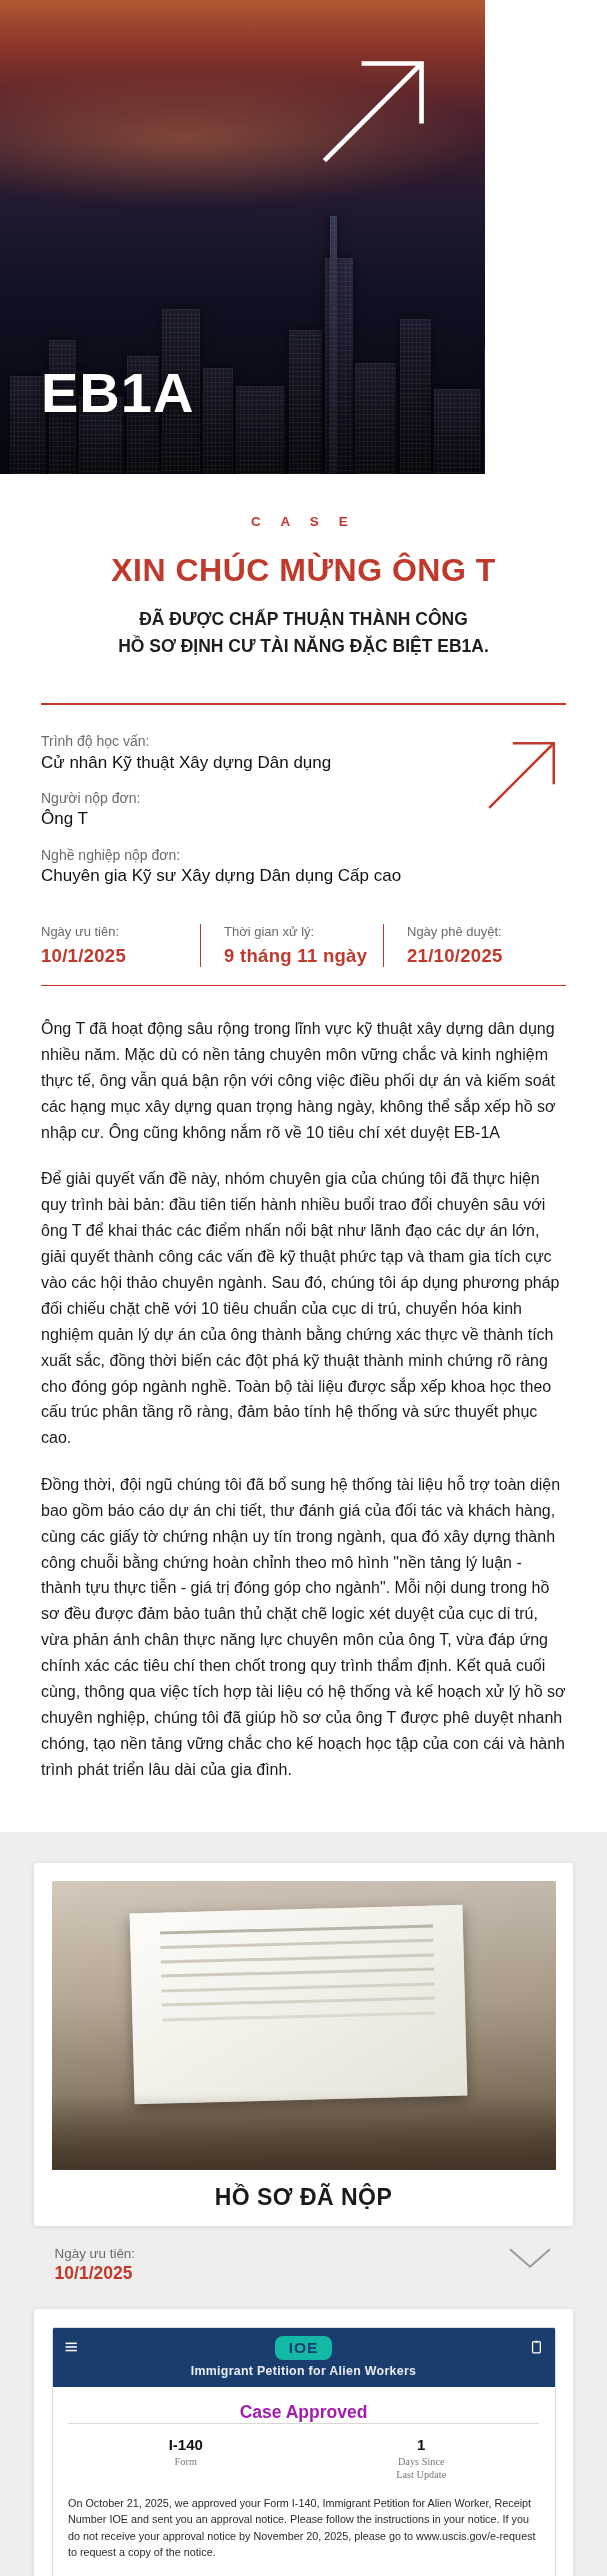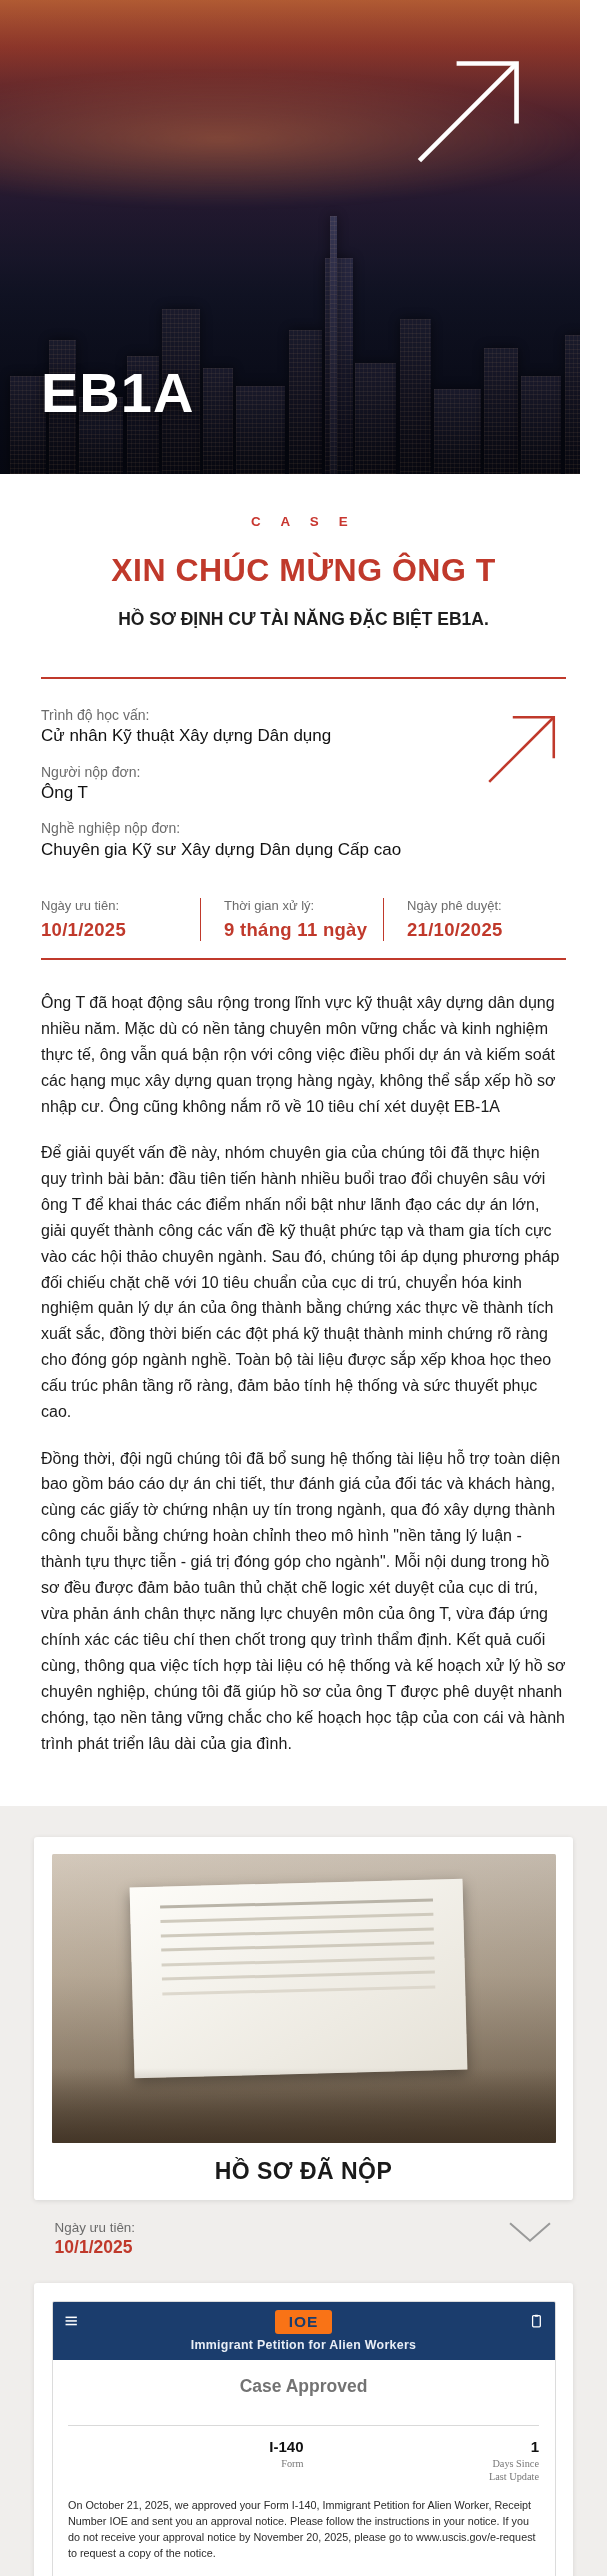--- a/index.html
+++ b/index.html
@@ -12,21 +12,21 @@
   .page {
     width: 607px;
     min-height: 3437px;
     position: relative;
     overflow: hidden;
   }
 
   
   .hero {
     position: relative;
-    width: 580px;
+    width: 485px;
     height: 474px;
     background:
       linear-gradient(to bottom, rgba(10,14,30,0.25) 0%, rgba(10,14,30,0.55) 55%, rgba(6,8,18,0.95) 100%),
       linear-gradient(to bottom, #e8743a 0%, #c4472f 10%, #7c2f36 24%, #3b2340 42%, #1b1b2e 62%, #0c0d18 100%);
     overflow: hidden;
   }
   
   .skyline {
     position: absolute;
     left: 0; right: 0; bottom: 0;
@@ -264,52 +264,52 @@
   }
   .notice-bar {
     background: #1b3d6d;
     color: #fff;
     padding: 8.2px 11.3px 4.1px 11.3px;
     display: flex;
     align-items: center;
     justify-content: space-between;
   }
   .ioe-pill {
-    background: #f97316;
+    background: #14b8a6;
     color: #1b3d6d;
     font-weight: 800;
     font-size: 15.5px;
     letter-spacing: 1px;
     padding: 3.1px 13.4px;
-    border-radius: 3px;
+    border-radius: 8px;
   }
   .notice-sub {
     background: #1b3d6d;
     color: #e9eef6;
     text-align: center;
     font-size: 12.4px;
     padding: 0 0 8.2px 0;
     letter-spacing: 0.3px;
     font-weight: bold;
   }
   .notice-body { padding: 15.5px 15.5px 17.5px 15.5px; }
   .approved {
     text-align: center;
     font-size: 17.5px;
     font-weight: 700;
-    color: #737373;
-    margin-bottom: 28px;
+    color: #a21caf;
+    margin-bottom: 0;
   }
   .approved-rule { height: 0.5px; background: #d9d9d9; margin-bottom: 12.4px; }
   .kv-grid {
     display: flex;
     text-align: center;
     margin-bottom: 13.4px;
   }
-  .kv { flex: 1; text-align: right; }
+  .kv { flex: 1; }
   .kv .kv-value {
     font-size: 15px;
     font-weight: 700;
     color: #111;
     margin-bottom: 3.1px;
   }
   .kv .kv-label {
     font-size: 10.3px;
     color: #777;
     line-height: 1.25;
@@ -354,20 +354,21 @@
         <path d="M96 28 L212 28 L212 144" stroke="#ffffff" stroke-width="9" fill="none"></path>
       </svg>
     </div>
 
     <div class="eb1a-title">EB1A</div>
   </div>
 
   <div class="case-block">
     <div class="case-kicker">C A S E</div>
     <div class="case-title">XIN CHÚC MỪNG ÔNG T</div>
+    <div class="case-sub">ĐÃ ĐƯỢC CHẤP THUẬN THÀNH CÔNG</div>
     <div class="case-sub">HỒ SƠ ĐỊNH CƯ TÀI NĂNG ĐẶC BIỆT EB1A.</div>
   </div>
 
   <div class="divider"></div>
 
   <div class="profile">
     <div class="profile-arrow">
       <svg viewBox="0 0 160 160" width="82" height="82" aria-hidden="true">
         <path d="M16 144 L142 18" stroke="#c0392b" stroke-width="5" fill="none"></path>
         <path d="M62 18 L142 18 L142 98" stroke="#c0392b" stroke-width="5" fill="none"></path>

